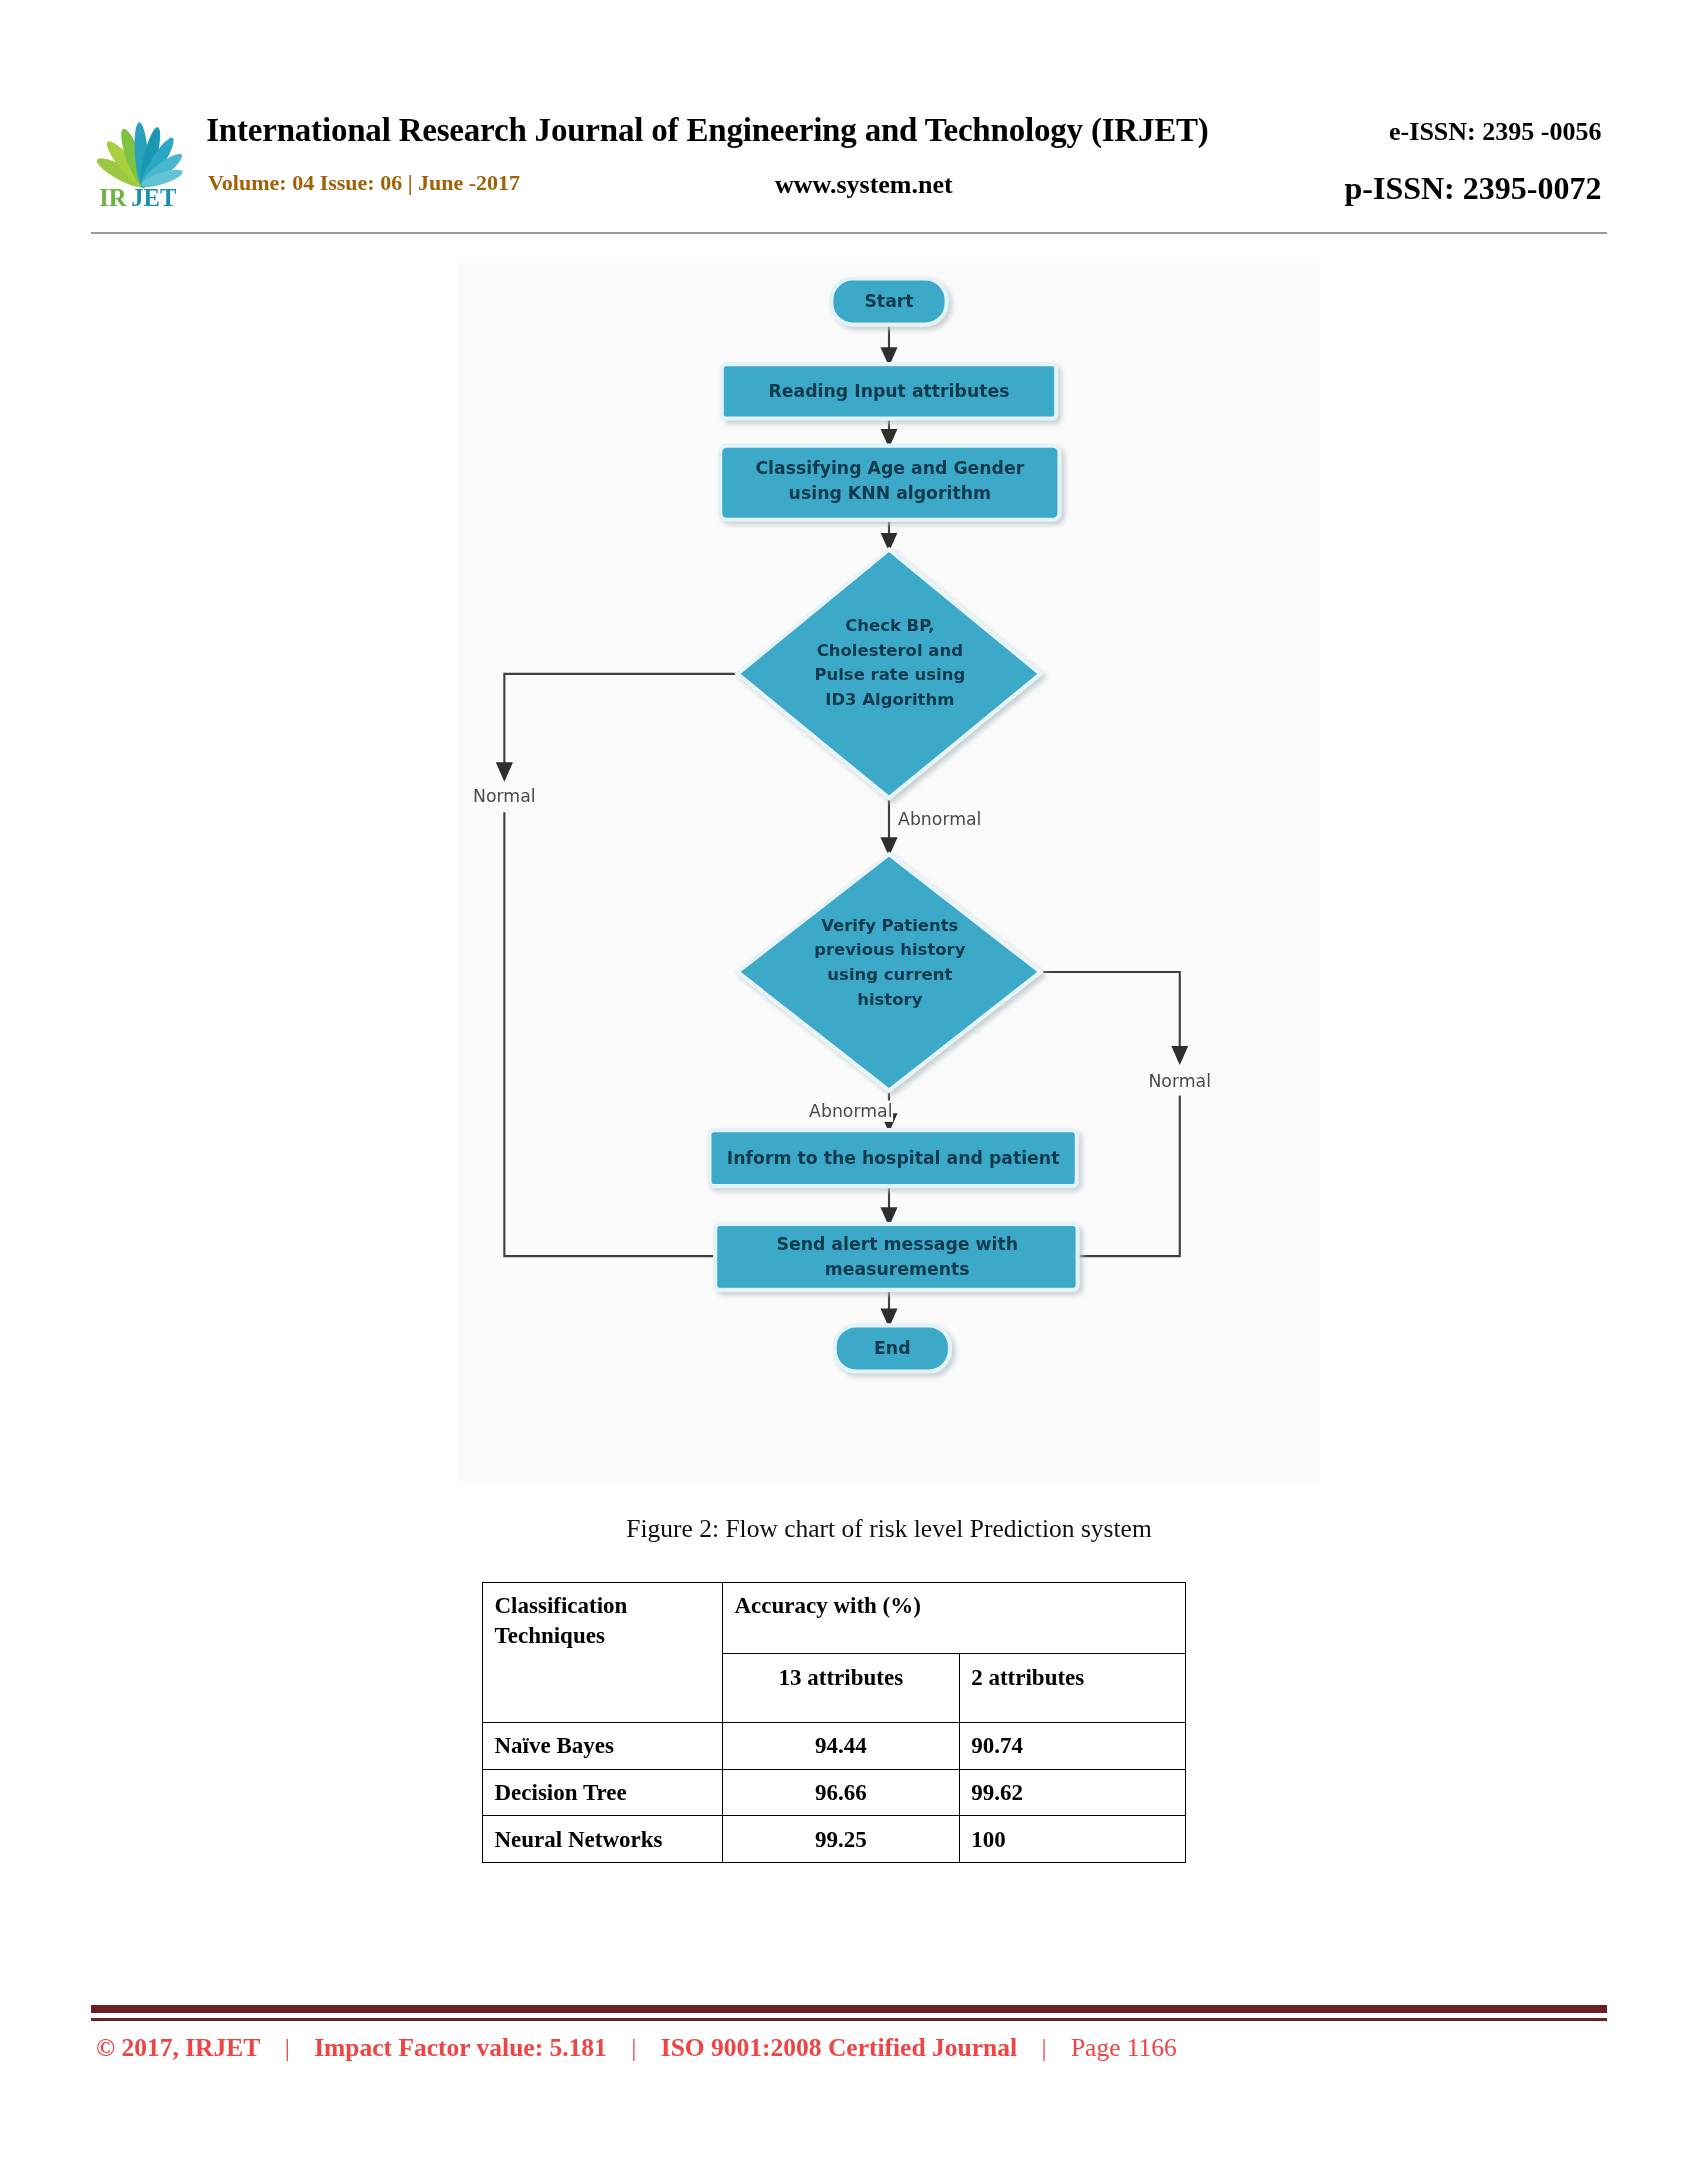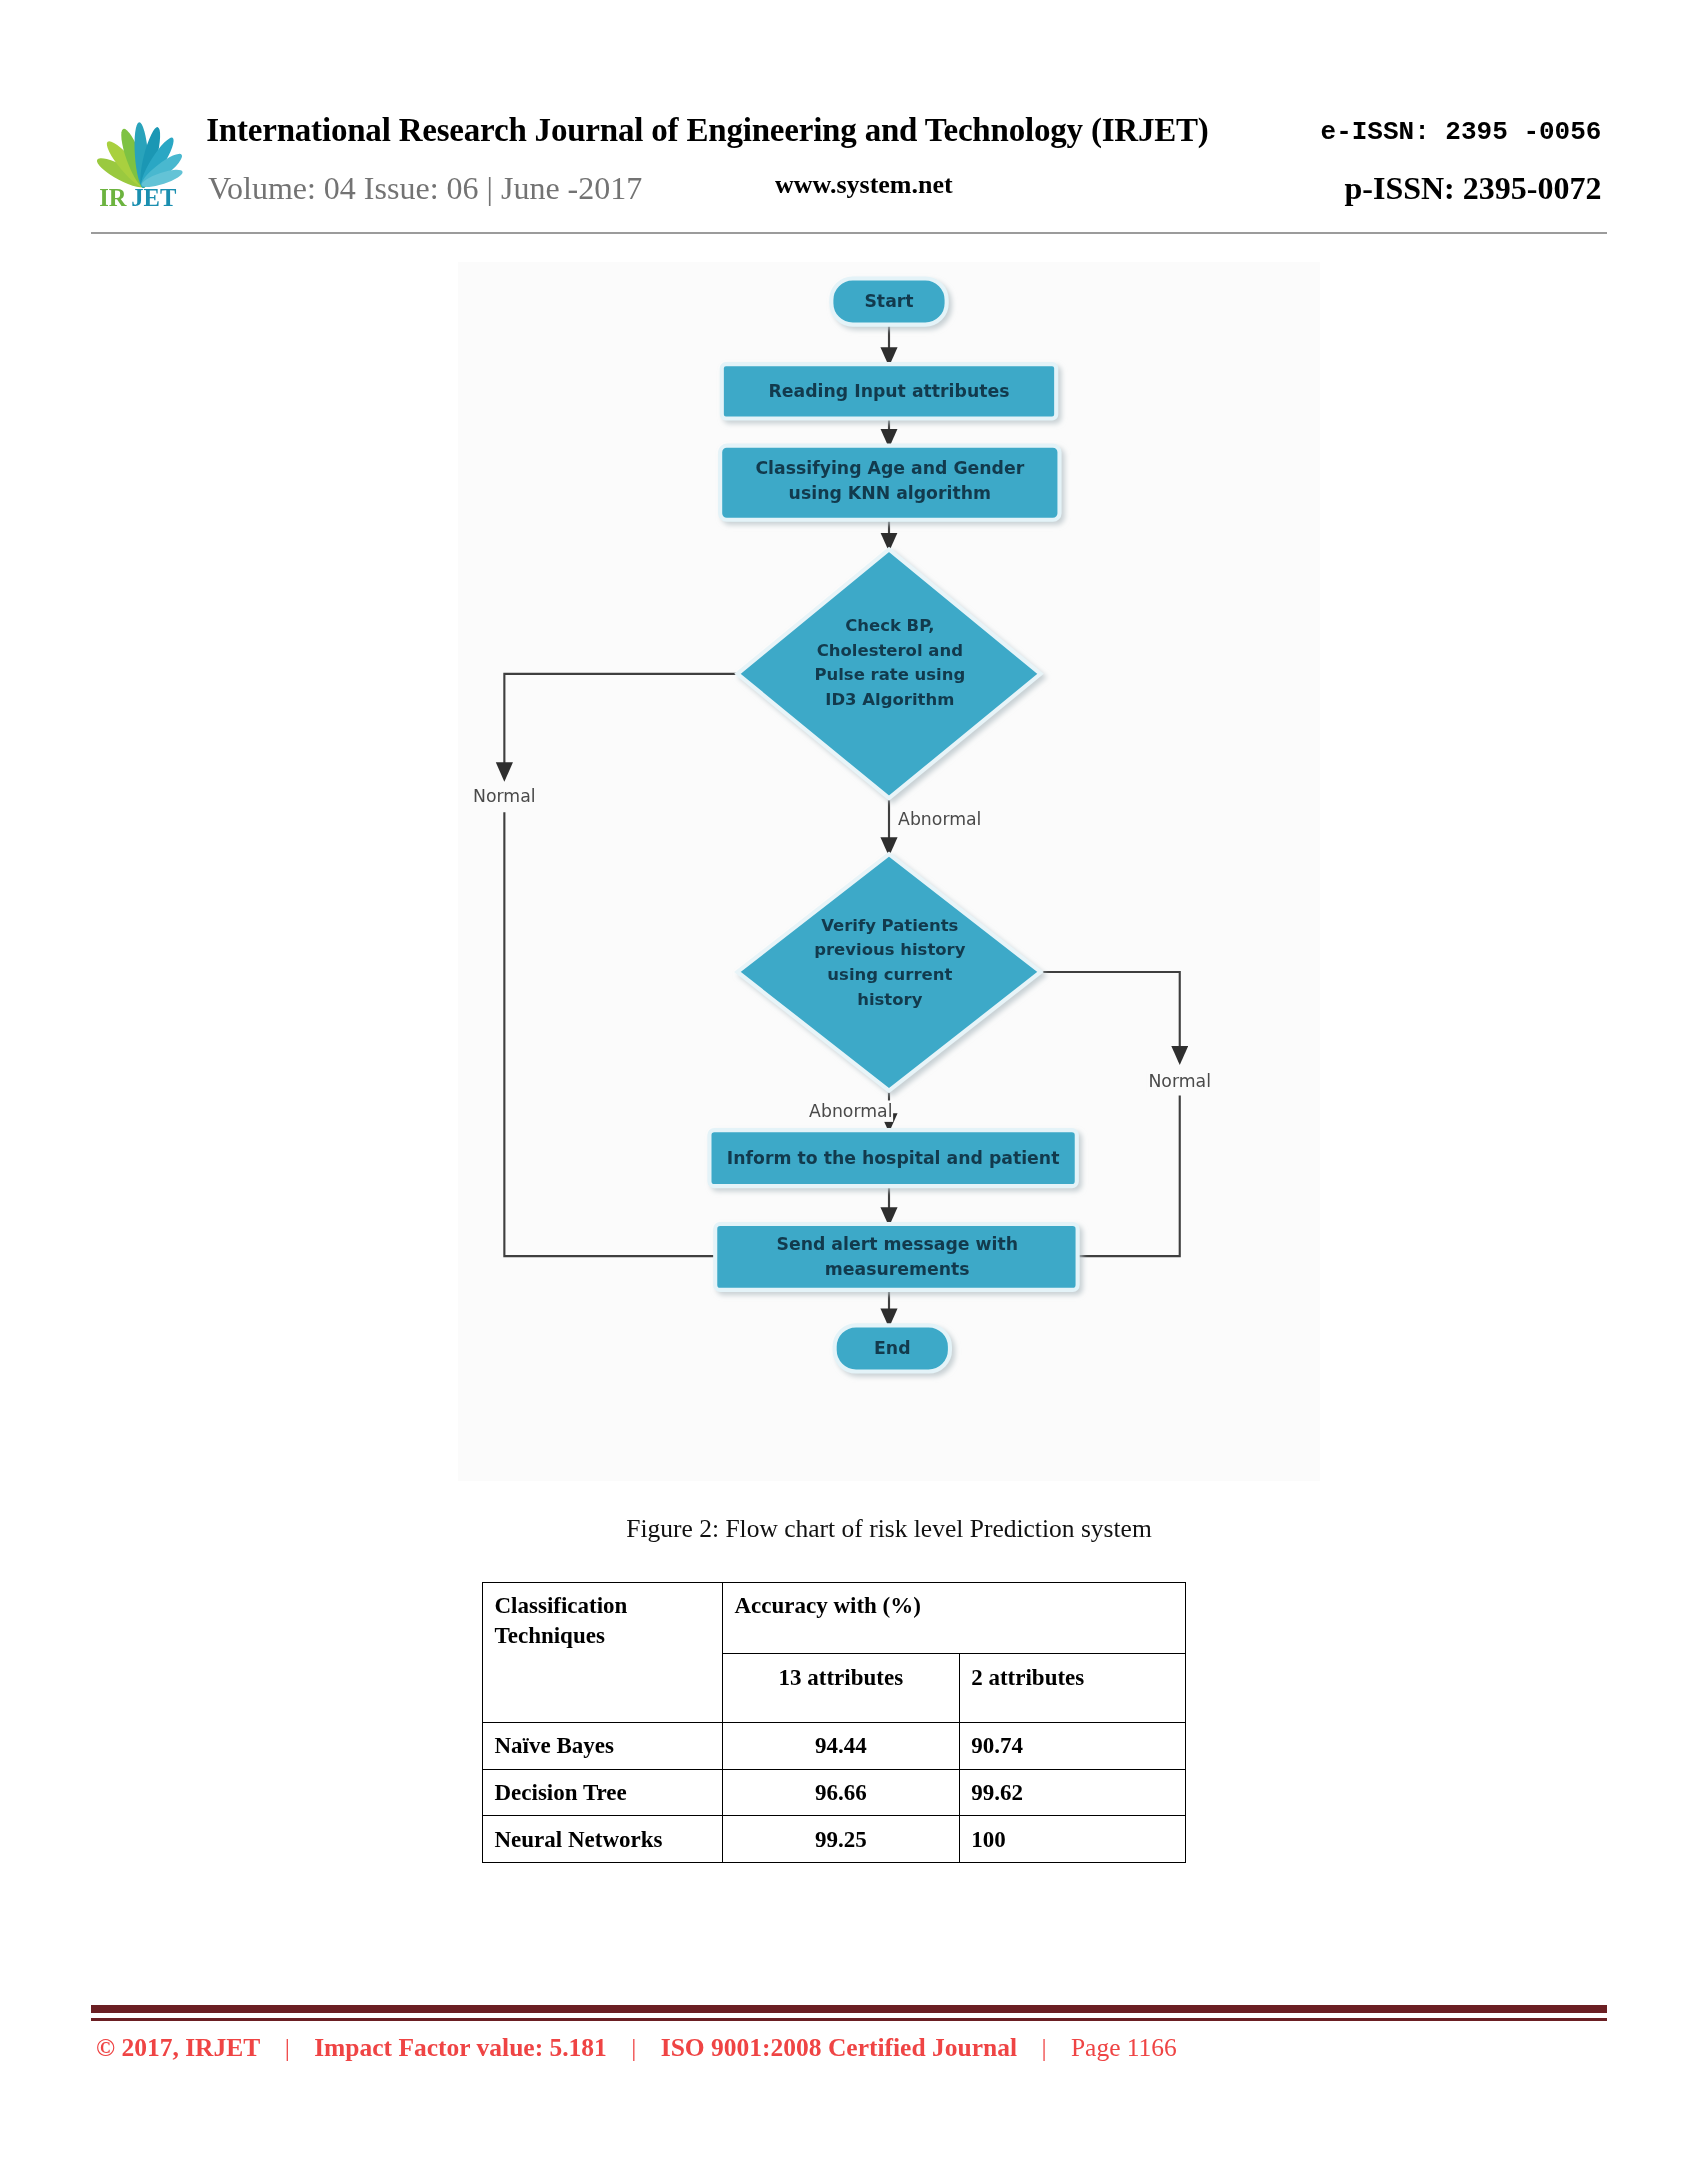--- a/index.html
+++ b/index.html
@@ -61,29 +61,28 @@
     letter-spacing: -0.2px;
     white-space: nowrap;
   }
   .hdr-eissn {
     position: absolute;
     right: 1.6px;
     top: 10px;
     font-size: 26px;
     font-weight: bold;
     white-space: nowrap;
-    font-family: Liberation Mono, monospace;
   }
   .hdr-volume {
     position: absolute;
     left: 10px;
     top: 10px;
-    font-size: 32px;
-    font-weight: normal;
-    color: #737373;
+    font-size: 22px;
+    font-weight: bold;
+    color: #a16207;
     white-space: nowrap;
   }
   .hdr-url {
     position: absolute;
     left: 577px;
     top: 10px;
     font-size: 26px;
     font-weight: bold;
     white-space: nowrap;
   }

